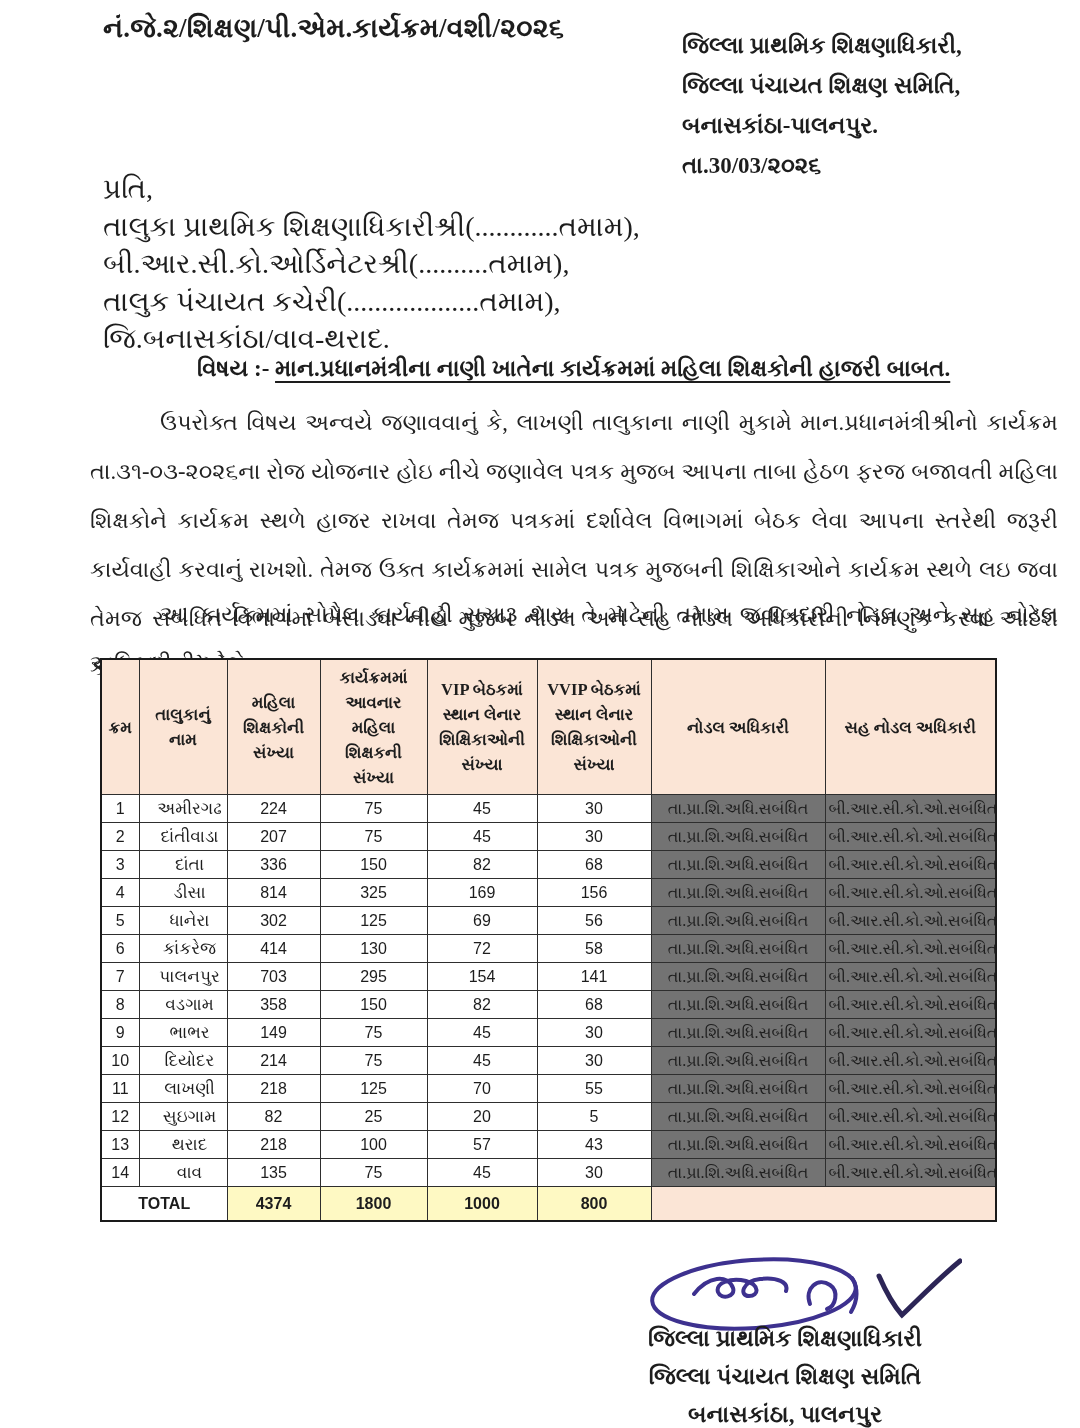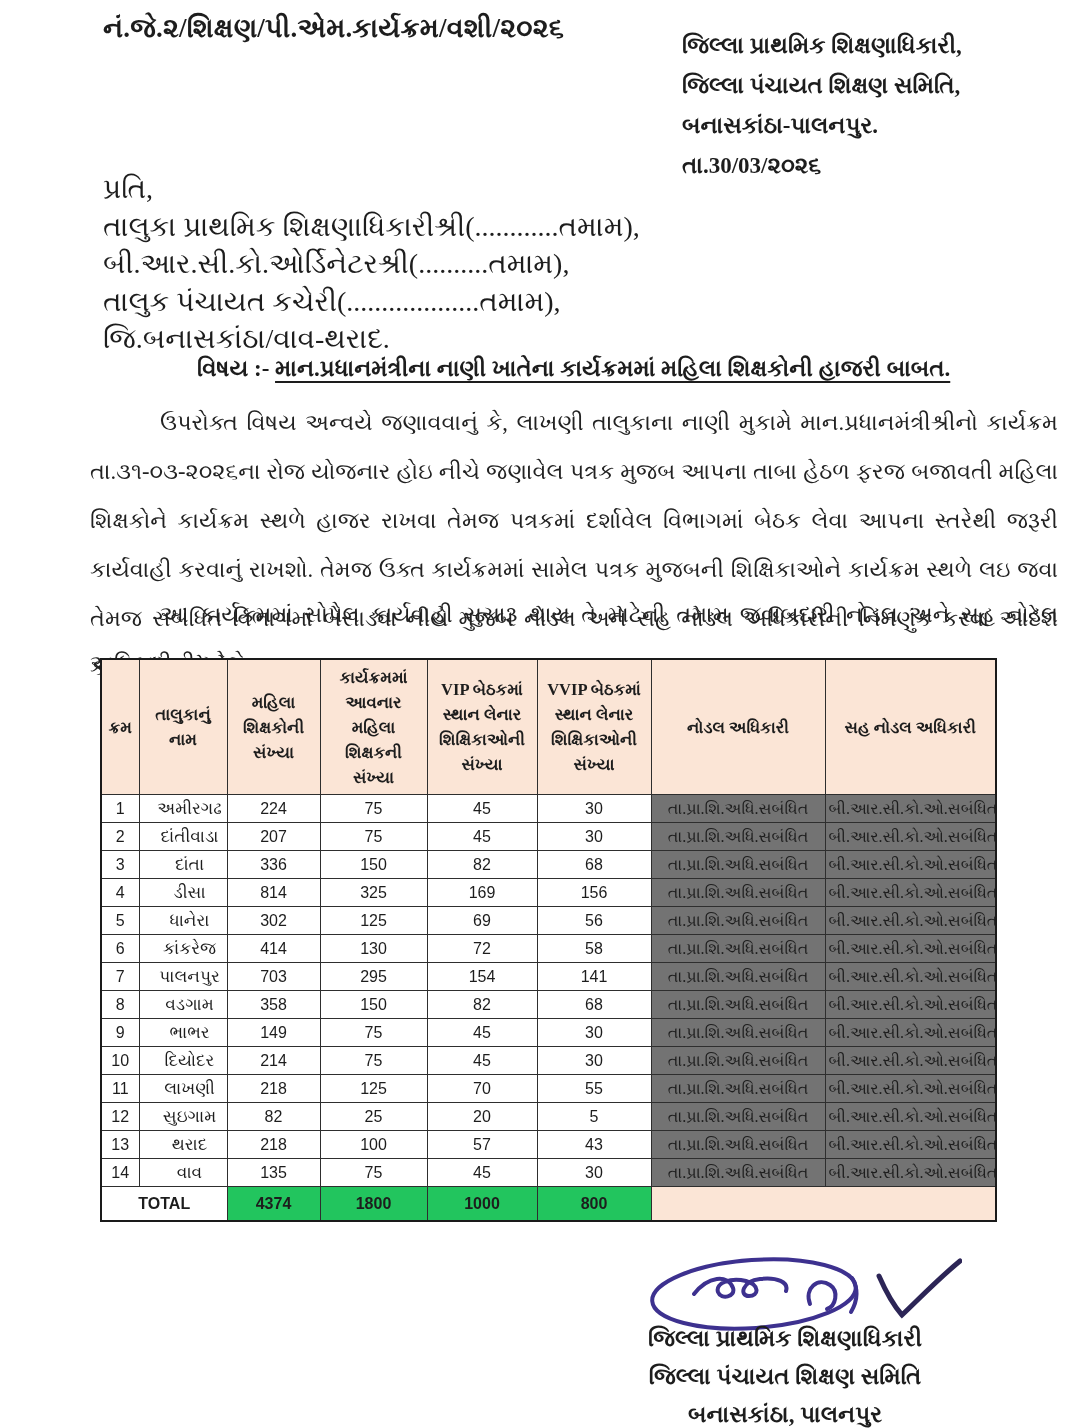--- a/index.html
+++ b/index.html
@@ -27,21 +27,21 @@
         border:2px solid #1a1a1a;}
   th,td{border:1px solid #2e2e2e;vertical-align:middle;overflow:hidden;}
   th{background:#fbe5d6;font-size:16.5px;font-weight:bold;line-height:25px;
      padding:4px 2px;height:126px;text-align:center;}
   td{font-size:17px;height:27px;text-align:center;padding:0 3px;}
   td.num{font-family:"Liberation Sans","DejaVu Sans",sans-serif;font-size:16px;}
   td.taluka{text-align:center;padding-left:16px;}
   td.officer{background:#737373;font-size:16px;}
   tr.total td{height:33px;font-weight:bold;}
   tr.total .lbl{font-family:"Liberation Sans","DejaVu Sans",sans-serif;font-size:16px;background:#ffffff;margin-left:43px;}
-  tr.total .val{background:#22c55e;font-family:"Liberation Sans","DejaVu Sans",sans-serif;font-size:16px;text-align:center;}
+  tr.total .val{background:#fef9c3;font-family:"Liberation Sans","DejaVu Sans",sans-serif;font-size:16px;text-align:center;}
   tr.total .blank{background:#fbe5d6;}
   col.c1{width:38px;}col.c2{width:88px;}col.c3{width:93px;}col.c4{width:107px;}
   col.c5{width:110px;}col.c6{width:114px;}col.c7{width:174px;}col.c8{width:171px;}
   
   .sig{left:632px;top:1250px;}
   .designations{left:605px;top:1320px;width:360px;text-align:center;
     font-size:23px;font-weight:bold;line-height:38px;}
 </style>
 </head>
 <body>

